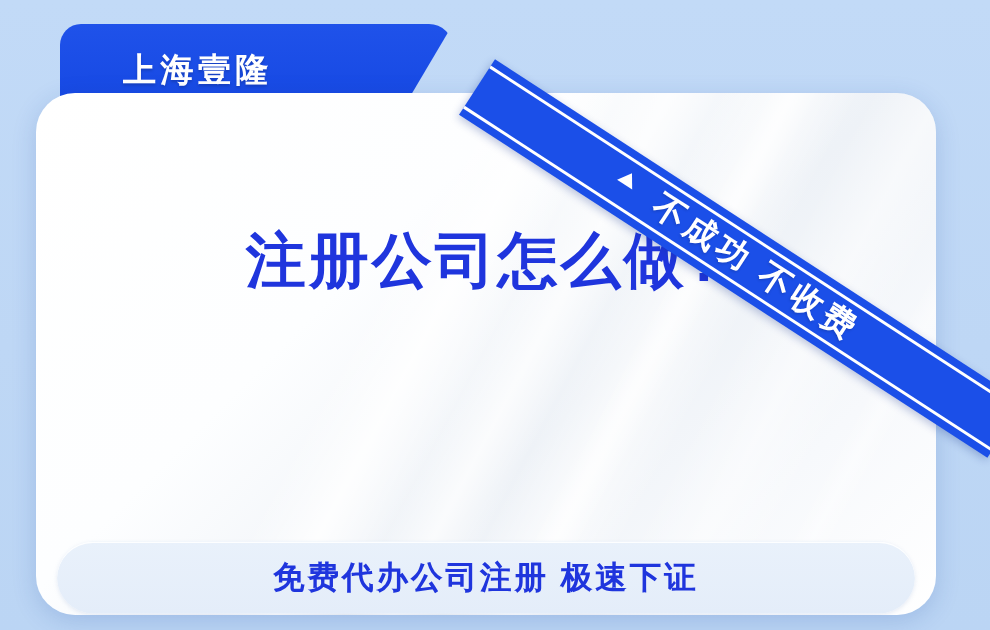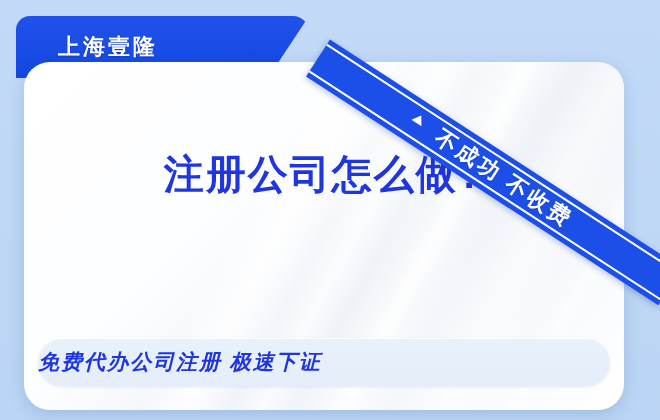--- a/index.html
+++ b/index.html
@@ -21,30 +21,29 @@
     inset: 0;
     width: 660px;
     height: 420px;
     background: linear-gradient(180deg, #c2daf7 0%, #bed7f5 55%, #bbd5f4 100%);
     overflow: hidden;
   }
 
   
   .tab {
     position: absolute;
-    left: 16px;
+    left: 40px;
     top: 16px;
     width: 262px;
     height: 62px;
     background: linear-gradient(180deg, #1f52ea 0%, #1547e2 100%);
     border-radius: 14px 16px 0 0;
     -webkit-clip-path: polygon(0 0, 100% 0, 86% 100%, 0 100%);
     clip-path: polygon(0 0, 100% 0, 86% 100%, 0 100%);
     z-index: 2;
-    padding-left: 31px;
   }
   .tab-label {
     position: absolute;
     left: 42px;
     top: 16px;
     color: #ffffff;
     font-size: 22px;
     font-weight: bold;
     letter-spacing: 3px;
     white-space: nowrap;
@@ -104,30 +103,30 @@
     font-weight: bold;
     letter-spacing: 2px;
     line-height: 1.52;
     white-space: nowrap;
   }
 
   
   .footer-bar {
     position: absolute;
     left: 14px;
-    top: 276px;
+    top: 299px;
     width: 572px;
     height: 48px;
     border-radius: 24px;
     background: linear-gradient(180deg, #e9f1fb 0%, #e4edf9 100%);
     box-shadow: inset 0 1px 0 rgba(255,255,255,.9), 0 1px 3px rgba(120,150,200,.18);
     display: flex;
     align-items: center;
+    justify-content: center;
     z-index: 5;
-    font-style: italic;
   }
   .footer-text {
     color: #1f35dd;
     font-size: 21px;
     font-weight: bold;
     letter-spacing: 2px;
     white-space: nowrap;
   }
 
   

